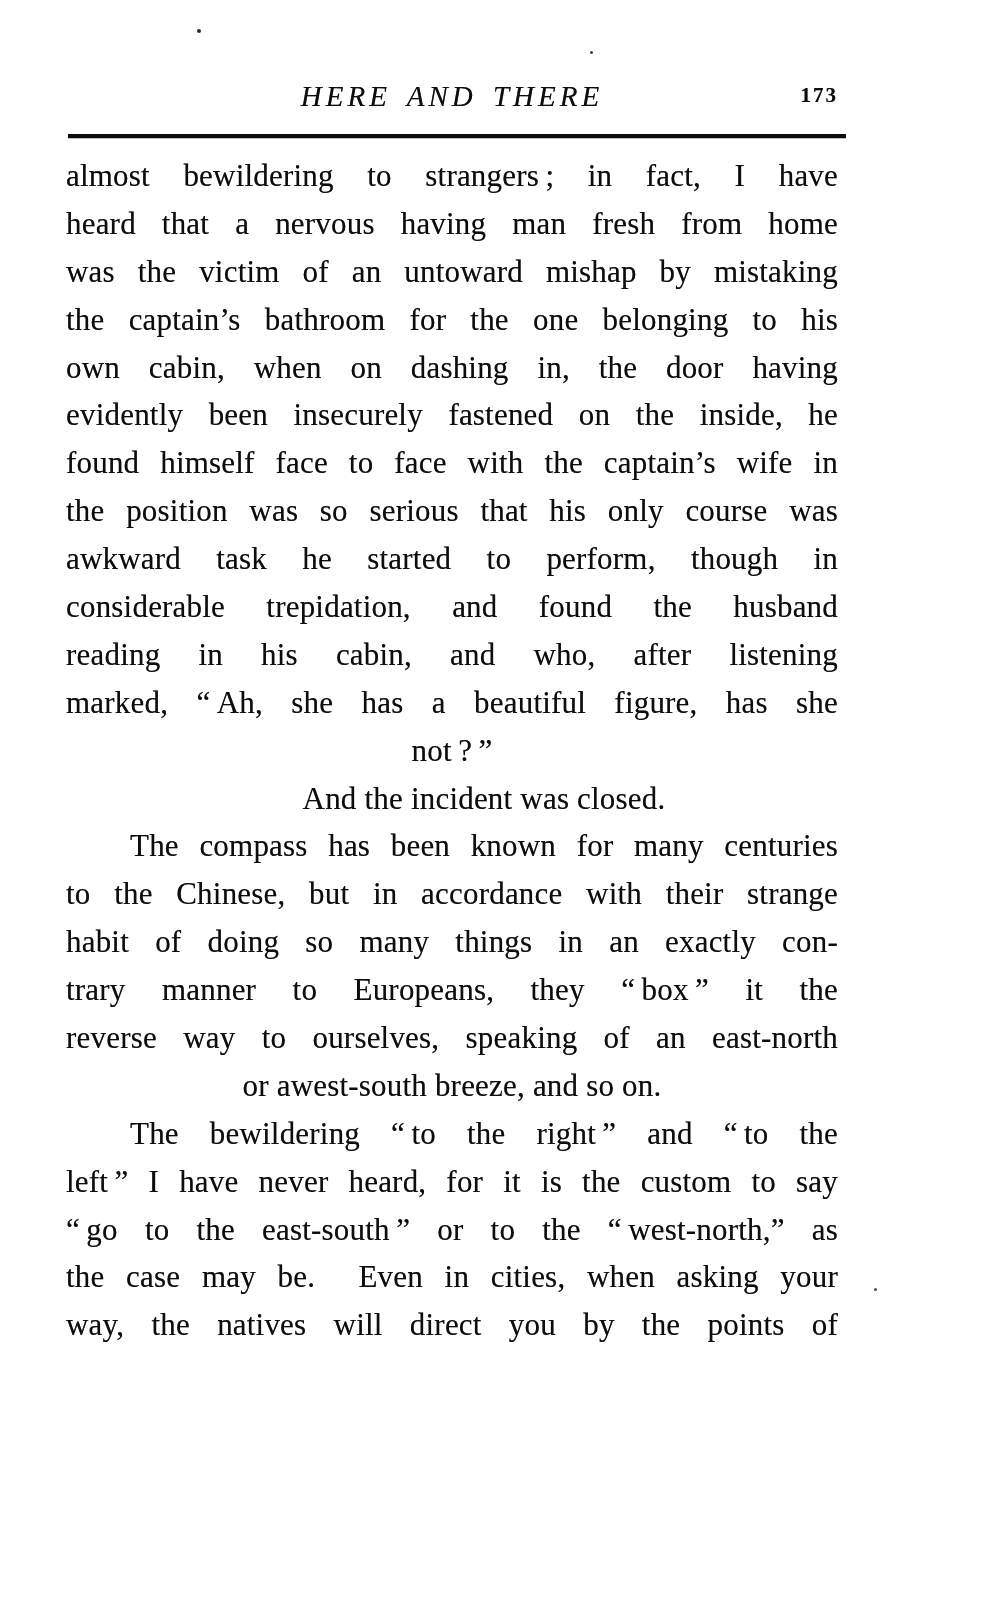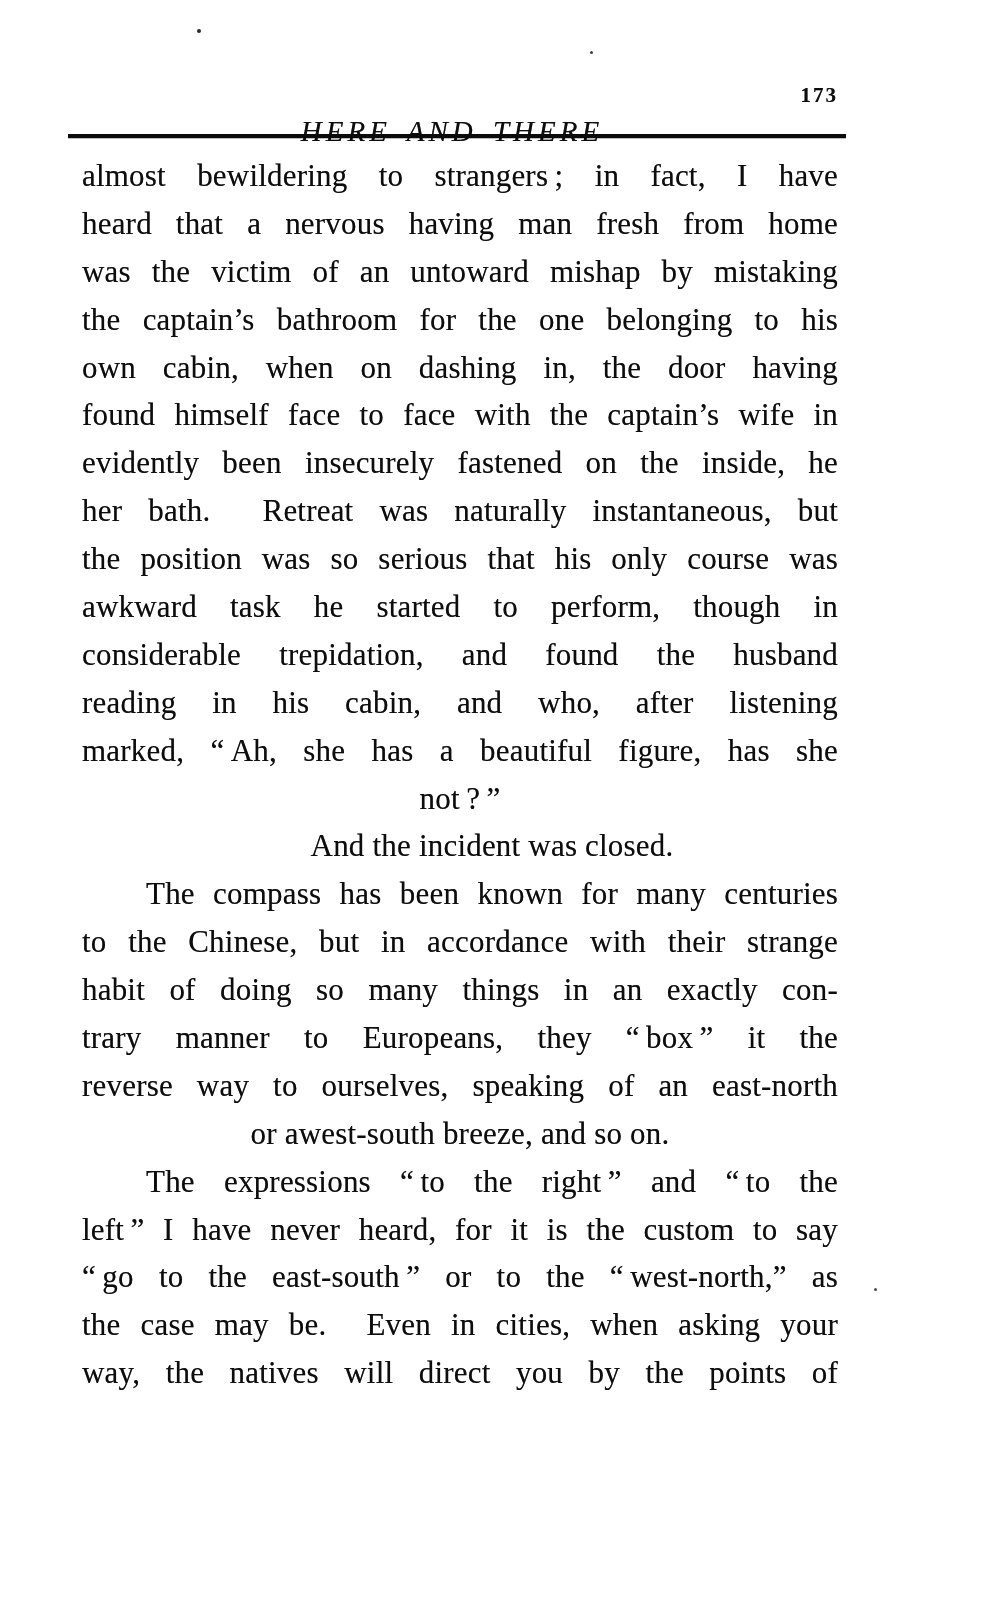--- a/index.html
+++ b/index.html
@@ -30,21 +30,20 @@
     position: absolute;
     left: 0; right: 0;
     top: 0;
     text-align: center;
     font-style: italic;
     font-size: 29px;
     letter-spacing: 4px;
     word-spacing: 5px;
     white-space: nowrap;
     text-shadow: 0 0 0.6px rgba(0,0,0,0.55);
-    margin-top: 35px;
   }
   .page-number {
     position: absolute;
     right: 0;
     top: 3px;
     font-size: 21px;
     letter-spacing: 2px;
     font-weight: bold;
     text-shadow: 0 0 0.5px rgba(0,0,0,0.4);
   }
@@ -67,21 +66,21 @@
     font-size: 31px;
     letter-spacing: 0.2px;
     text-shadow: 0 0 0.6px rgba(0,0,0,0.5);
   }
   .line {
     height: 47.9px;
     line-height: 47.9px;
     overflow: hidden;
     text-align: justify;
   }
-  .line .t { white-space: nowrap; margin-left: 16px; }
+  .line .t { white-space: nowrap; }
   .line.j::after {
     content: "";
     display: inline-block;
     width: 100%;
     height: 0;
   }
   .line.last { text-align: center; }
   .line.indent { text-indent: 64px; }
   
   .speck {
@@ -99,37 +98,36 @@
   </div>
 
   <div class="header-rule"></div>
 
   <div class="text-block" id="text-block">
       <div class="line j"><span class="t">almost bewildering to strangers ; in fact, I have</span></div>
       <div class="line j"><span class="t">heard that a nervous having man fresh from home</span></div>
       <div class="line j"><span class="t">was the victim of an untoward mishap by mistaking</span></div>
       <div class="line j"><span class="t">the captain’s bathroom for the one belonging to his</span></div>
       <div class="line j"><span class="t">own cabin, when on dashing in, the door having</span></div>
+      <div class="line j"><span class="t">evidently been insecurely fastened on the inside, he</span></div>
       <div class="line j"><span class="t">found himself face to face with the captain’s wife in</span></div>
-      <div class="line j"><span class="t">evidently been insecurely fastened on the inside, he</span></div>
-      <div class="line j"><span class="t">her bath.&nbsp; Retreat was naturally instantaneous, but</span></div>
       <div class="line j"><span class="t">the position was so serious that his only course was</span></div>
       <div class="line j"><span class="t">awkward task he started to perform, though in</span></div>
       <div class="line j"><span class="t">considerable trepidation, and found the husband</span></div>
       <div class="line j"><span class="t">reading in his cabin, and who, after listening</span></div>
       <div class="line j"><span class="t">marked, “ Ah, she has a beautiful figure, has she</span></div>
       <div class="line last"><span class="t">not ? ”</span></div>
       <div class="line last indent"><span class="t">And the incident was closed.</span></div>
       <div class="line j indent"><span class="t">The compass has been known for many centuries</span></div>
       <div class="line j"><span class="t">to the Chinese, but in accordance with their strange</span></div>
       <div class="line j"><span class="t">habit of doing so many things in an exactly con-</span></div>
       <div class="line j"><span class="t">trary manner to Europeans, they “ box ” it the</span></div>
       <div class="line j"><span class="t">reverse way to ourselves, speaking of an east-north</span></div>
       <div class="line last"><span class="t">or awest-south breeze, and so on.</span></div>
-      <div class="line j indent"><span class="t">The expressions “ to the right ” and “ to the</span></div>
+      <div class="line j indent"><span class="t">The bewildering “ to the right ” and “ to the</span></div>
       <div class="line j"><span class="t">left ” I have never heard, for it is the custom to say</span></div>
       <div class="line j"><span class="t">“ go to the east-south ” or to the “ west-north,” as</span></div>
       <div class="line j"><span class="t">the case may be.&nbsp; Even in cities, when asking your</span></div>
       <div class="line j"><span class="t">way, the natives will direct you by the points of</span></div>
     </div>
 
   <div id="specks">
       <div class="speck" style="left: 197px; top: 29px; width: 4px; height: 4px; background: rgb(42, 42, 42);"></div>
       <div class="speck" style="left: 590px; top: 51px; width: 3px; height: 3px; background: rgb(63, 63, 63);"></div>
       <div class="speck" style="left: 874px; top: 1288px; width: 3px; height: 3px; background: rgb(74, 74, 74);"></div>

